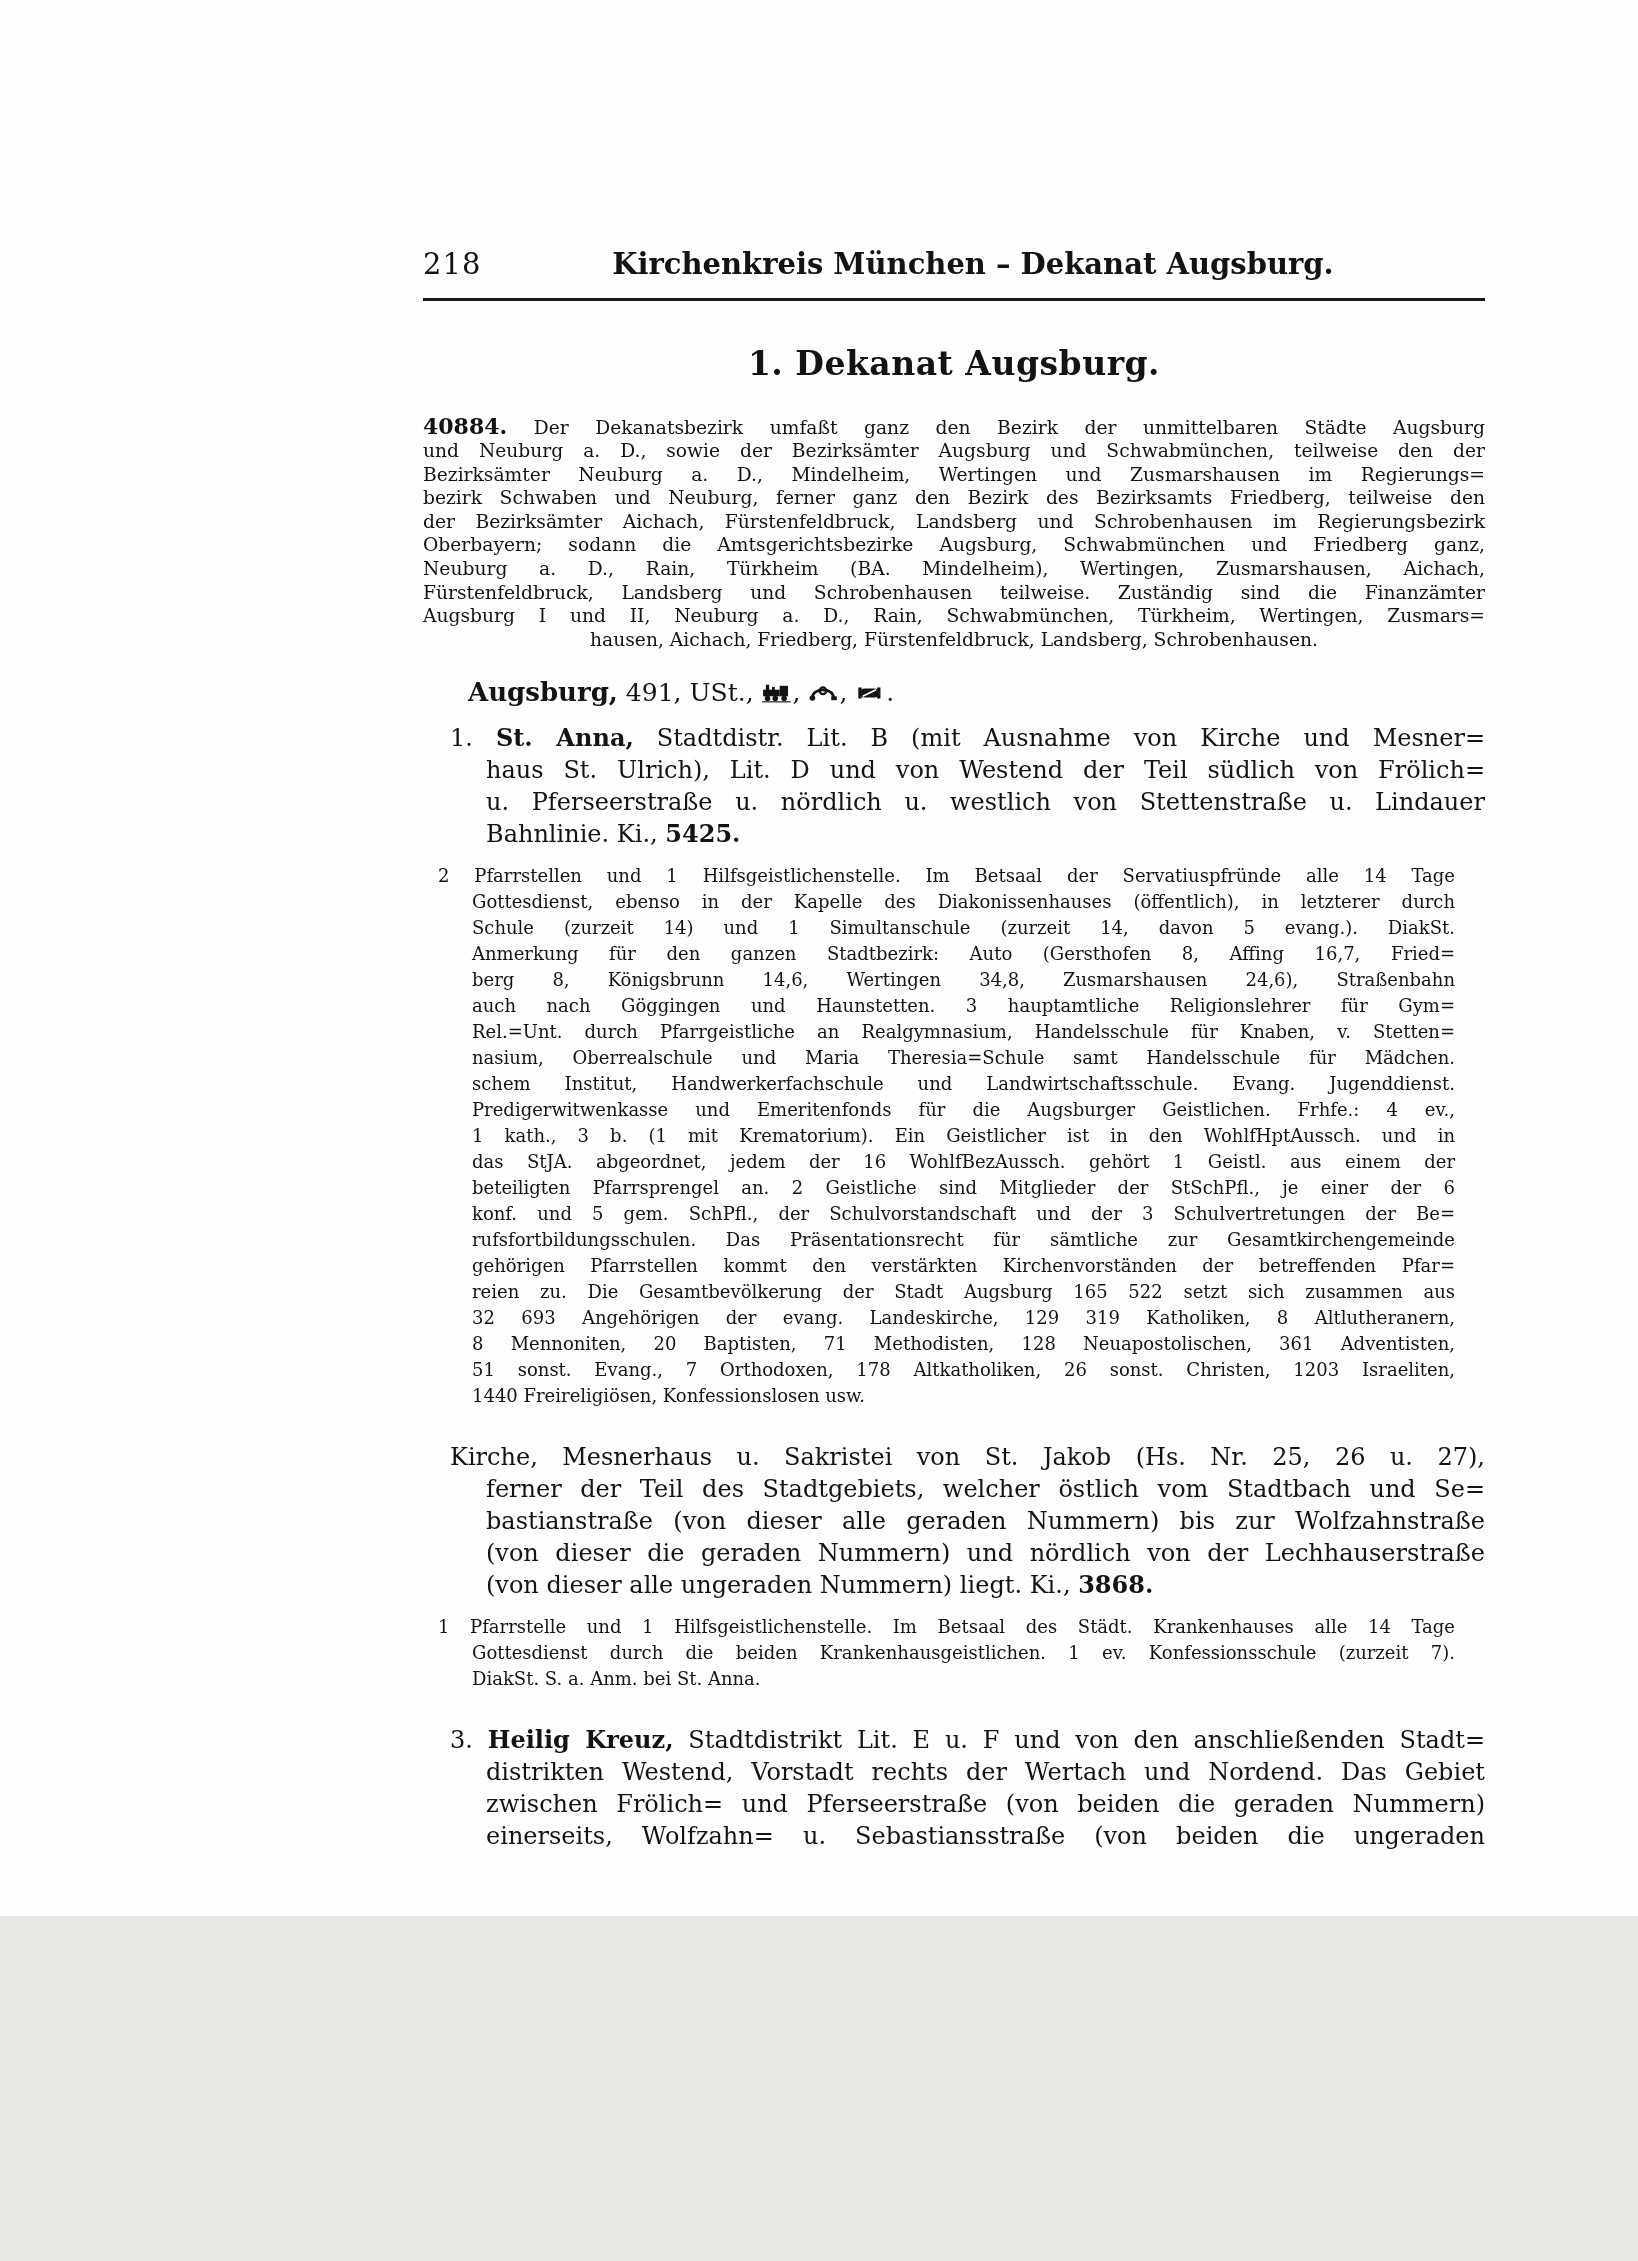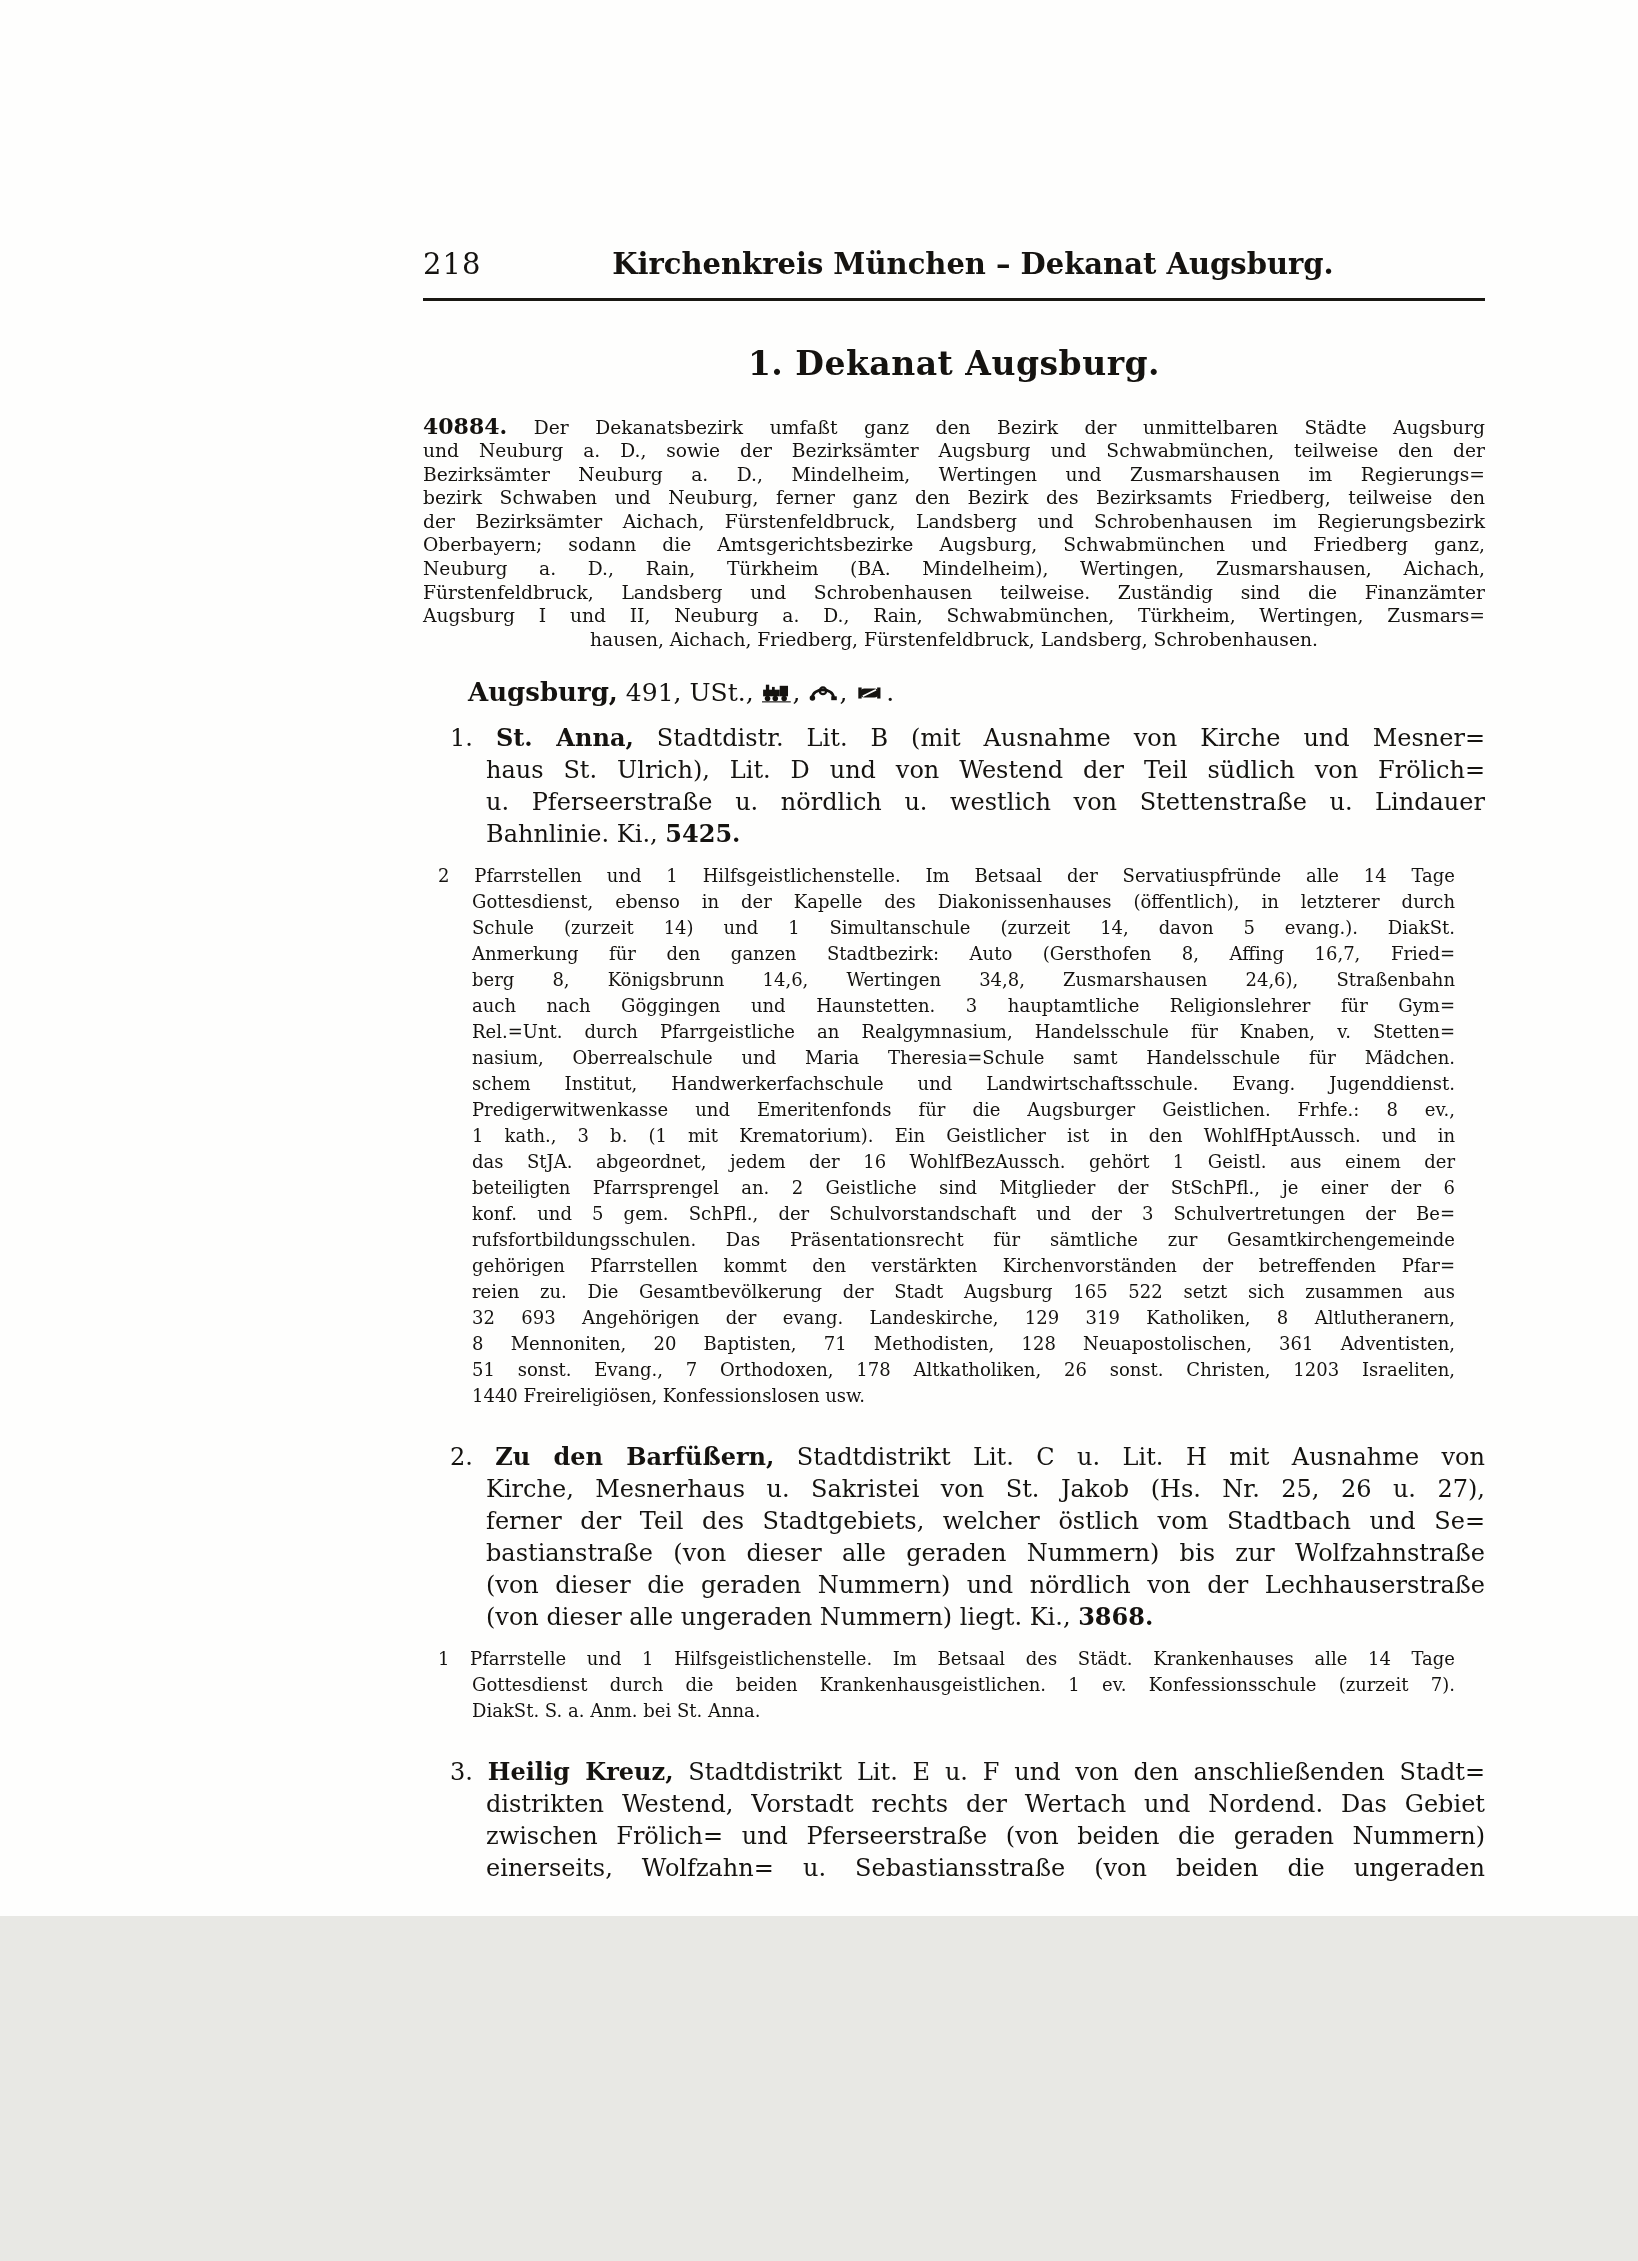--- a/index.html
+++ b/index.html
@@ -107,36 +107,35 @@
     <div class="note last-left">
         <div class="jline">2 Pfarrstellen und 1 Hilfsgeistlichenstelle. Im Betsaal der Servatiuspfründe alle 14 Tage</div>
         <div class="jline">Gottesdienst, ebenso in der Kapelle des Diakonissenhauses (öffentlich), in letzterer durch</div>
         <div class="jline">Schule (zurzeit 14) und 1 Simultanschule (zurzeit 14, davon 5 evang.). DiakSt.</div>
         <div class="jline">Anmerkung für den ganzen Stadtbezirk: Auto (Gersthofen 8, Affing 16,7, Fried=</div>
         <div class="jline">berg 8, Königsbrunn 14,6, Wertingen 34,8, Zusmarshausen 24,6), Straßenbahn</div>
         <div class="jline">auch nach Göggingen und Haunstetten. 3 hauptamtliche Religionslehrer für Gym=</div>
         <div class="jline">Rel.=Unt. durch Pfarrgeistliche an Realgymnasium, Handelsschule für Knaben, v. Stetten=</div>
         <div class="jline">nasium, Oberrealschule und Maria Theresia=Schule samt Handelsschule für Mädchen.</div>
         <div class="jline">schem Institut, Handwerkerfachschule und Landwirtschaftsschule. Evang. Jugenddienst.</div>
-        <div class="jline">Predigerwitwenkasse und Emeritenfonds für die Augsburger Geistlichen. Frhfe.: 8 ev.,</div>
+        <div class="jline">Predigerwitwenkasse und Emeritenfonds für die Augsburger Geistlichen. Frhfe.: 4 ev.,</div>
         <div class="jline">1 kath., 3 b. (1 mit Krematorium). Ein Geistlicher ist in den WohlfHptAussch. und in</div>
         <div class="jline">das StJA. abgeordnet, jedem der 16 WohlfBezAussch. gehört 1 Geistl. aus einem der</div>
         <div class="jline">beteiligten Pfarrsprengel an. 2 Geistliche sind Mitglieder der StSchPfl., je einer der 6</div>
         <div class="jline">konf. und 5 gem. SchPfl., der Schulvorstandschaft und der 3 Schulvertretungen der Be=</div>
         <div class="jline">rufsfortbildungsschulen. Das Präsentationsrecht für sämtliche zur Gesamtkirchengemeinde</div>
         <div class="jline">gehörigen Pfarrstellen kommt den verstärkten Kirchenvorständen der betreffenden Pfar=</div>
         <div class="jline">reien zu. Die Gesamtbevölkerung der Stadt Augsburg 165 522 setzt sich zusammen aus</div>
         <div class="jline">32 693 Angehörigen der evang. Landeskirche, 129 319 Katholiken, 8 Altlutheranern,</div>
         <div class="jline">8 Mennoniten, 20 Baptisten, 71 Methodisten, 128 Neuapostolischen, 361 Adventisten,</div>
         <div class="jline">51 sonst. Evang., 7 Orthodoxen, 178 Altkatholiken, 26 sonst. Christen, 1203 Israeliten,</div>
         <div class="jline">1440 Freireligiösen, Konfessionslosen usw.</div>
       </div>
 
     <div class="entry last-left mt-lg">
-        <div class="jline">2. <b>Zu den Barfüßern,</b> Stadtdistrikt Lit. C u. Lit. H mit Ausnahme von</div>
         <div class="jline">Kirche, Mesnerhaus u. Sakristei von St. Jakob (Hs. Nr. 25, 26 u. 27),</div>
         <div class="jline">ferner der Teil des Stadtgebiets, welcher östlich vom Stadtbach und Se=</div>
         <div class="jline">bastianstraße (von dieser alle geraden Nummern) bis zur Wolfzahnstraße</div>
         <div class="jline">(von dieser die geraden Nummern) und nördlich von der Lechhauserstraße</div>
         <div class="jline">(von dieser alle ungeraden Nummern) liegt. Ki., <b>3868.</b></div>
       </div>
     <div class="note last-left">
         <div class="jline">1 Pfarrstelle und 1 Hilfsgeistlichenstelle. Im Betsaal des Städt. Krankenhauses alle 14 Tage</div>
         <div class="jline">Gottesdienst durch die beiden Krankenhausgeistlichen. 1 ev. Konfessionsschule (zurzeit 7).</div>
         <div class="jline">DiakSt. S. a. Anm. bei St. Anna.</div>

